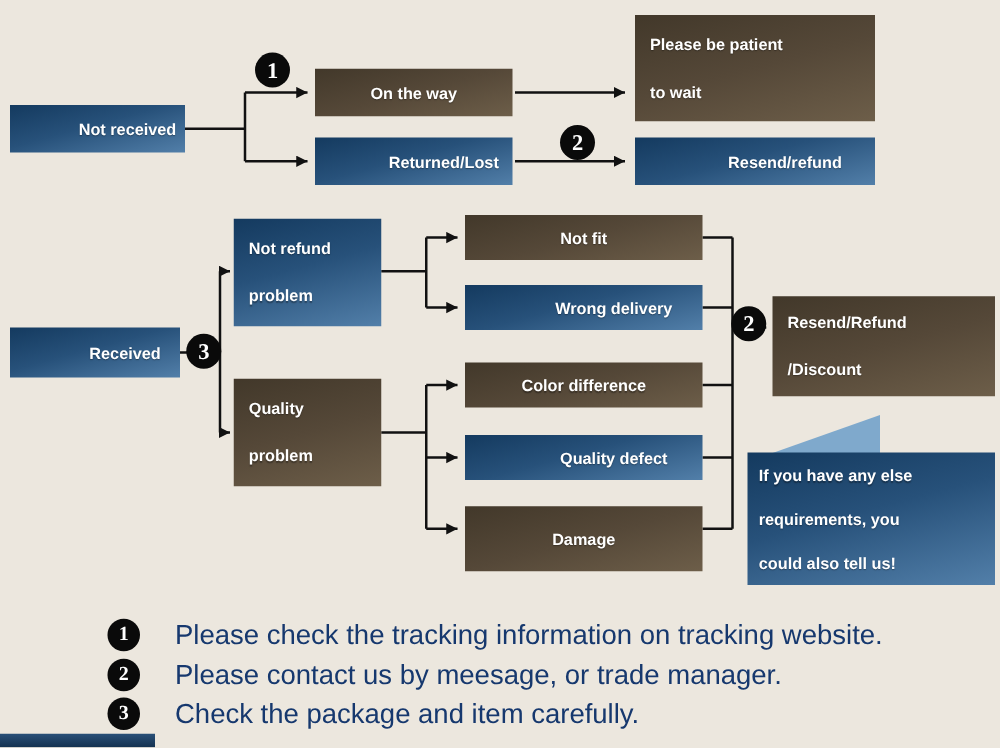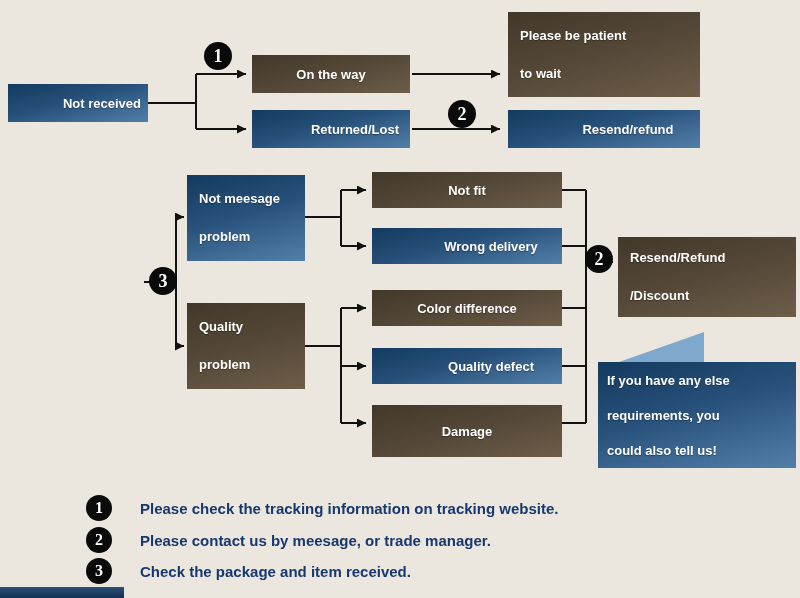--- a/index.html
+++ b/index.html
@@ -29,21 +29,21 @@
   }
   .legend-row { position:absolute; left:86px; display:flex; align-items:center; }
   .legend-num {
     width:26px; height:26px; border-radius:50%;
     background:#0a0a0a; color:#fff; flex:0 0 auto;
     display:flex; align-items:center; justify-content:center;
     font-family:"Liberation Serif", serif; font-weight:bold; font-size:16px;
     margin-right:28px;
   }
   .legend-text {
-    color:#16386e; font-weight:bold; font-size:15px; white-space:nowrap;
+    color:#16386e; font-weight:normal; font-size:22px; white-space:nowrap;
   }
   .bottom-bar {
     position:absolute; left:0; top:587px; width:124px; height:11px;
     background:linear-gradient(180deg,#2a5078,#143150);
   }
 </style>
 </head>
 <body>
 
 <div class="stage">
@@ -105,23 +105,26 @@
 
   <div class="box brown multiline" style="left:508px;top:12px;width:192px;height:85px">
     <span>Please be patient</span>
     <span>to wait</span>
   </div>
 
   <div class="box blue" style="left:508px;top:110px;width:192px;height:38px">
     <span>Resend/refund</span>
   </div>
 
+  <div class="box blue" style="left:8px;top:262px;width:136px;height:40px">
+    <span>Received</span>
+  </div>
 
   <div class="box blue multiline" style="left:187px;top:175px;width:118px;height:86px">
-    <span>Not meesage</span>
+    <span>Not refund</span>
     <span>problem</span>
   </div>
 
   <div class="box brown multiline" style="left:187px;top:303px;width:118px;height:86px">
     <span>Quality</span>
     <span>problem</span>
   </div>
 
   <div class="box brown" style="left:372px;top:172px;width:190px;height:36px">
     <span>Not fit</span>
@@ -162,18 +165,18 @@
   <div class="legend-row" style="top:495px">
     <div class="legend-num">1</div>
     <div class="legend-text">Please check the tracking information on tracking website.</div>
   </div>
   <div class="legend-row" style="top:527px">
     <div class="legend-num">2</div>
     <div class="legend-text">Please contact us by meesage, or trade manager.</div>
   </div>
   <div class="legend-row" style="top:558px">
     <div class="legend-num">3</div>
-    <div class="legend-text">Check the package and item received.</div>
+    <div class="legend-text">Check the package and item carefully.</div>
   </div>
 
   <div class="bottom-bar"></div>
 
 </div>
 
 </body></html>

